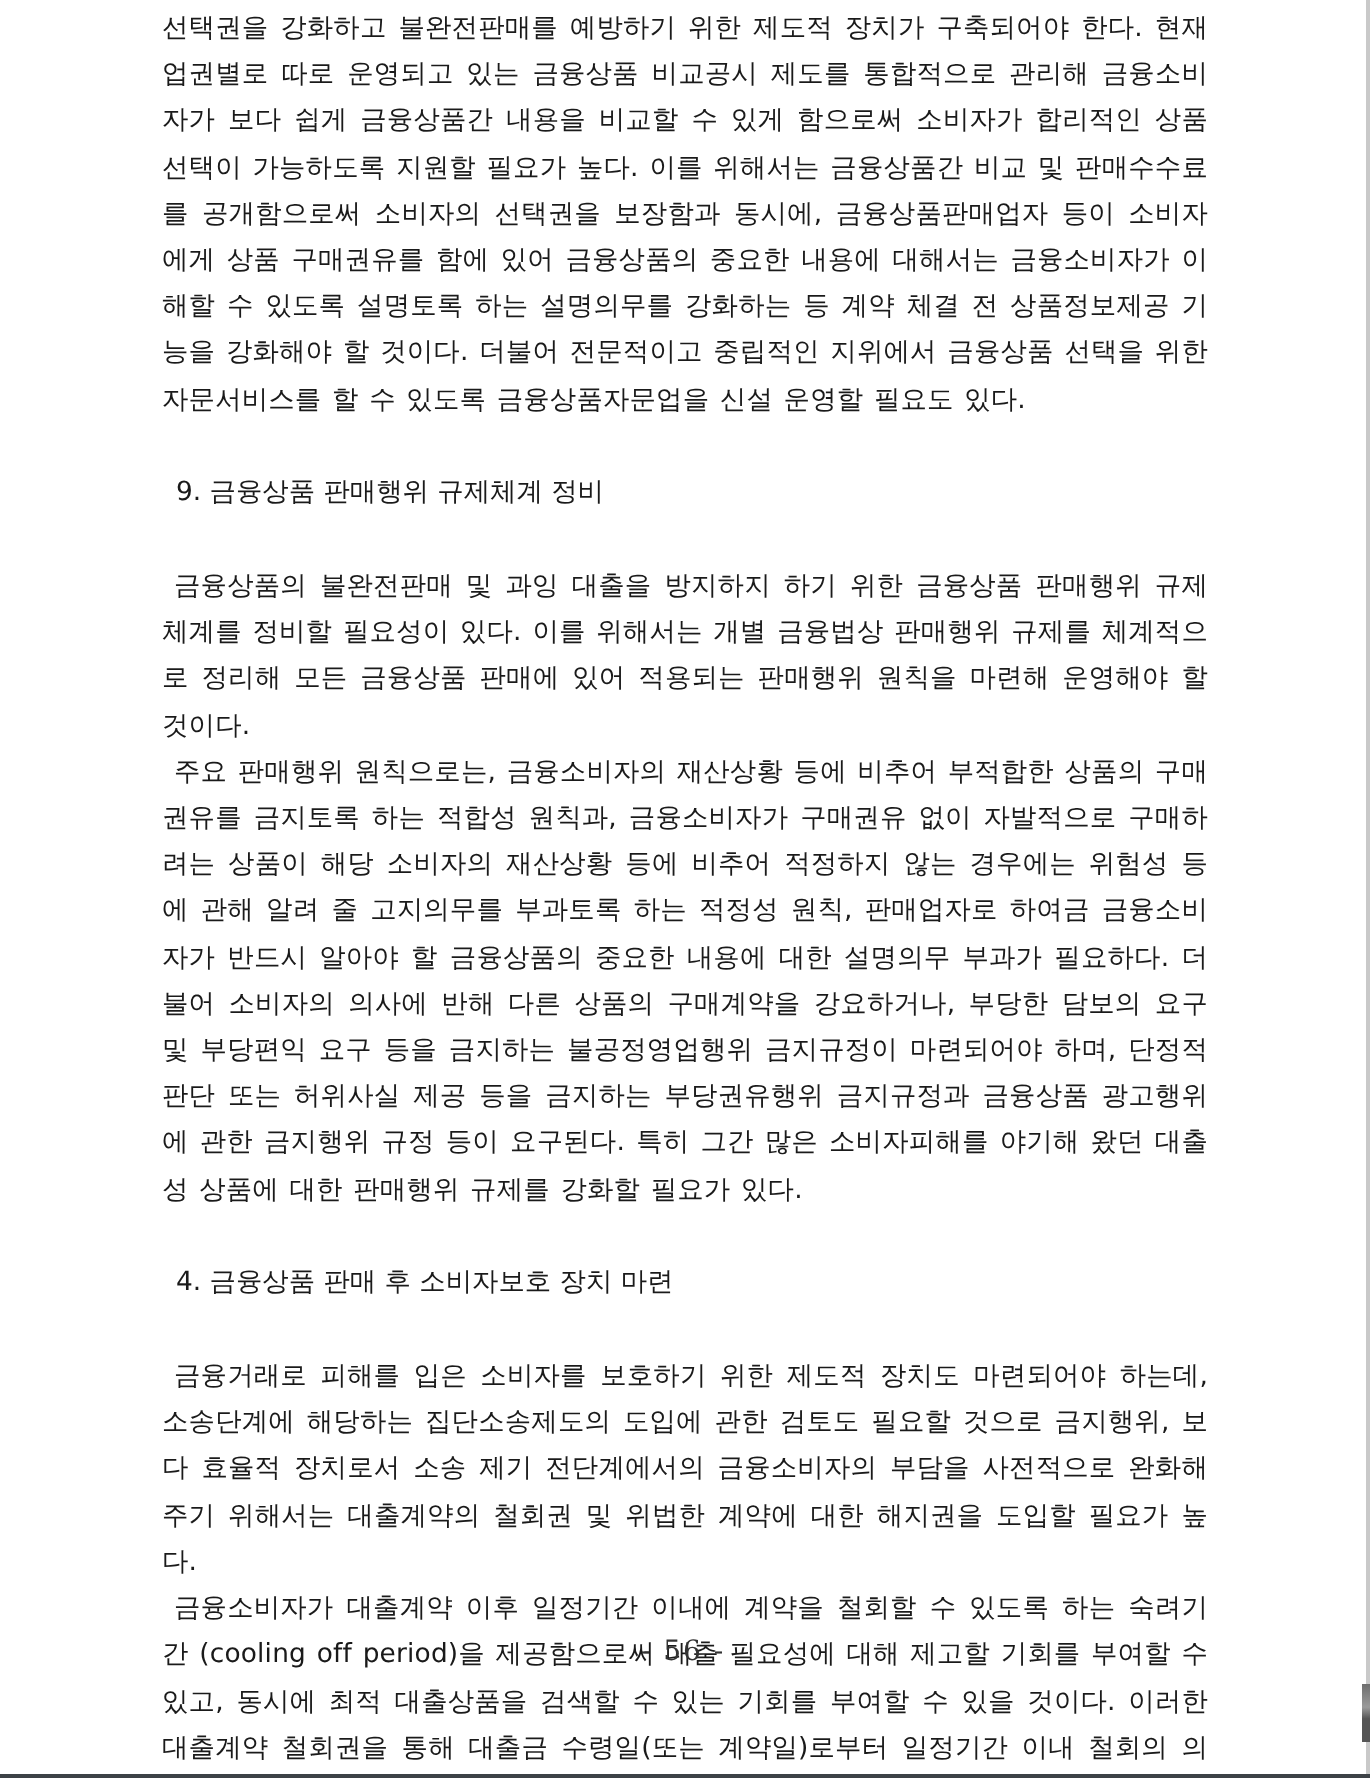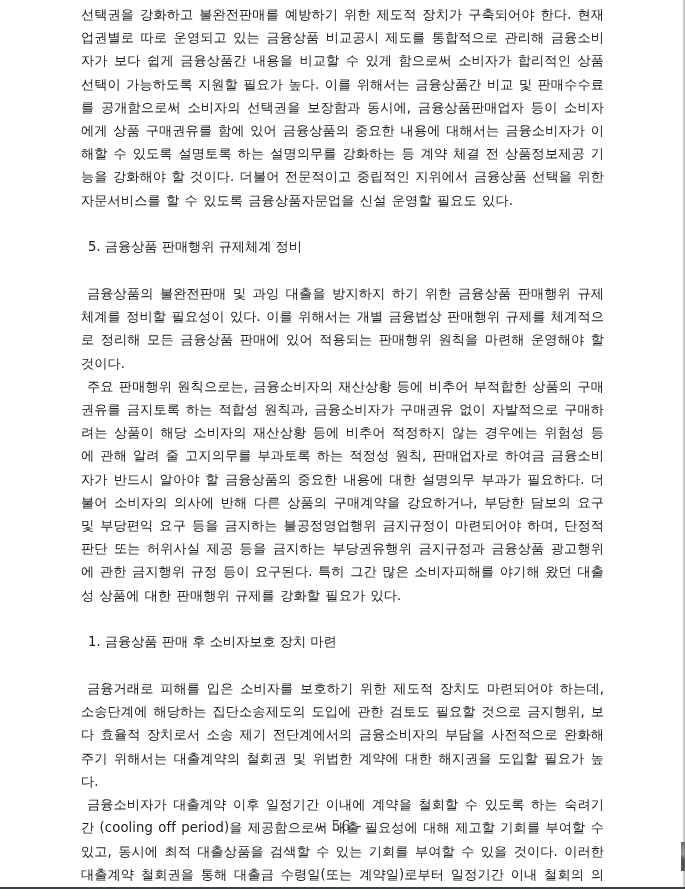--- a/index.html
+++ b/index.html
@@ -55,28 +55,28 @@
   </style>
 </head>
 <body>
 
 <div class="page">
   <div class="content">
 
     <p class="para">선택권을 강화하고 불완전판매를 예방하기 위한 제도적 장치가 구축되어야 한다. 현재 업권별로 따로 운영되고 있는 금융상품 비교공시 제도를 통합적으로 관리해 금융소비자가 보다 쉽게 금융상품간 내용을 비교할 수 있게 함으로써 소비자가 합리적인 상품선택이 가능하도록 지원할 필요가 높다. 이를 위해서는 금융상품간 비교 및 판매수수료를 공개함으로써 소비자의 선택권을 보장함과 동시에, 금융상품판매업자 등이 소비자에게 상품 구매권유를 함에 있어 금융상품의 중요한 내용에 대해서는 금융소비자가 이해할 수 있도록 설명토록 하는 설명의무를 강화하는 등 계약 체결 전 상품정보제공 기능을 강화해야 할 것이다. 더불어 전문적이고 중립적인 지위에서 금융상품 선택을 위한 자문서비스를 할 수 있도록 금융상품자문업을 신설 운영할 필요도 있다.</p>
 
     <div class="gap-before-heading"></div>
-    <p class="heading">5. 금융상품 판매행위 규제체계 정비</p>
+    <p class="heading">9. 금융상품 판매행위 규제체계 정비</p>
     <div class="gap-after-heading"></div>
 
     <p class="para indent">금융상품의 불완전판매 및 과잉 대출을 방지하지 하기 위한 금융상품 판매행위 규제체계를 정비할 필요성이 있다. 이를 위해서는 개별 금융법상 판매행위 규제를 체계적으로 정리해 모든 금융상품 판매에 있어 적용되는 판매행위 원칙을 마련해 운영해야 할 것이다.</p>
     <p class="para indent">주요 판매행위 원칙으로는, 금융소비자의 재산상황 등에 비추어 부적합한 상품의 구매권유를 금지토록 하는 적합성 원칙과, 금융소비자가 구매권유 없이 자발적으로 구매하려는 상품이 해당 소비자의 재산상황 등에 비추어 적정하지 않는 경우에는 위험성 등에 관해 알려 줄 고지의무를 부과토록 하는 적정성 원칙, 판매업자로 하여금 금융소비자가 반드시 알아야 할 금융상품의 중요한 내용에 대한 설명의무 부과가 필요하다. 더불어 소비자의 의사에 반해 다른 상품의 구매계약을 강요하거나, 부당한 담보의 요구 및 부당편익 요구 등을 금지하는 불공정영업행위 금지규정이 마련되어야 하며, 단정적 판단 또는 허위사실 제공 등을 금지하는 부당권유행위 금지규정과 금융상품 광고행위에 관한 금지행위 규정 등이 요구된다. 특히 그간 많은 소비자피해를 야기해 왔던 대출성 상품에 대한 판매행위 규제를 강화할 필요가 있다.</p>
 
     <div class="gap-before-heading"></div>
-    <p class="heading">1. 금융상품 판매 후 소비자보호 장치 마련</p>
+    <p class="heading">4. 금융상품 판매 후 소비자보호 장치 마련</p>
     <div class="gap-after-heading"></div>
 
     <p class="para indent">금융거래로 피해를 입은 소비자를 보호하기 위한 제도적 장치도 마련되어야 하는데, 소송단계에 해당하는 집단소송제도의 도입에 관한 검토도 필요할 것으로 금지행위, 보다 효율적 장치로서 소송 제기 전단계에서의 금융소비자의 부담을 사전적으로 완화해 주기 위해서는 대출계약의 철회권 및 위법한 계약에 대한 해지권을 도입할 필요가 높다.</p>
     <p class="para indent">금융소비자가 대출계약 이후 일정기간 이내에 계약을 철회할 수 있도록 하는 숙려기간 (cooling off period)을 제공함으로써 대출 필요성에 대해 제고할 기회를 부여할 수 있고, 동시에 최적 대출상품을 검색할 수 있는 기회를 부여할 수 있을 것이다. 이러한 대출계약 철회권을 통해 대출금 수령일(또는 계약일)로부터 일정기간 이내 철회의 의사표시를 하고 원리금 등을 반환함으로써 계약관계로부터 탈퇴가 가능하며, 별도의 중도상환수수료 없이 원리금을 반환할 수 있도록 설계되어야 할 것이다.</p>
 
   </div>
 
   <div class="page-number">- 56 -</div>
 </div>
 

